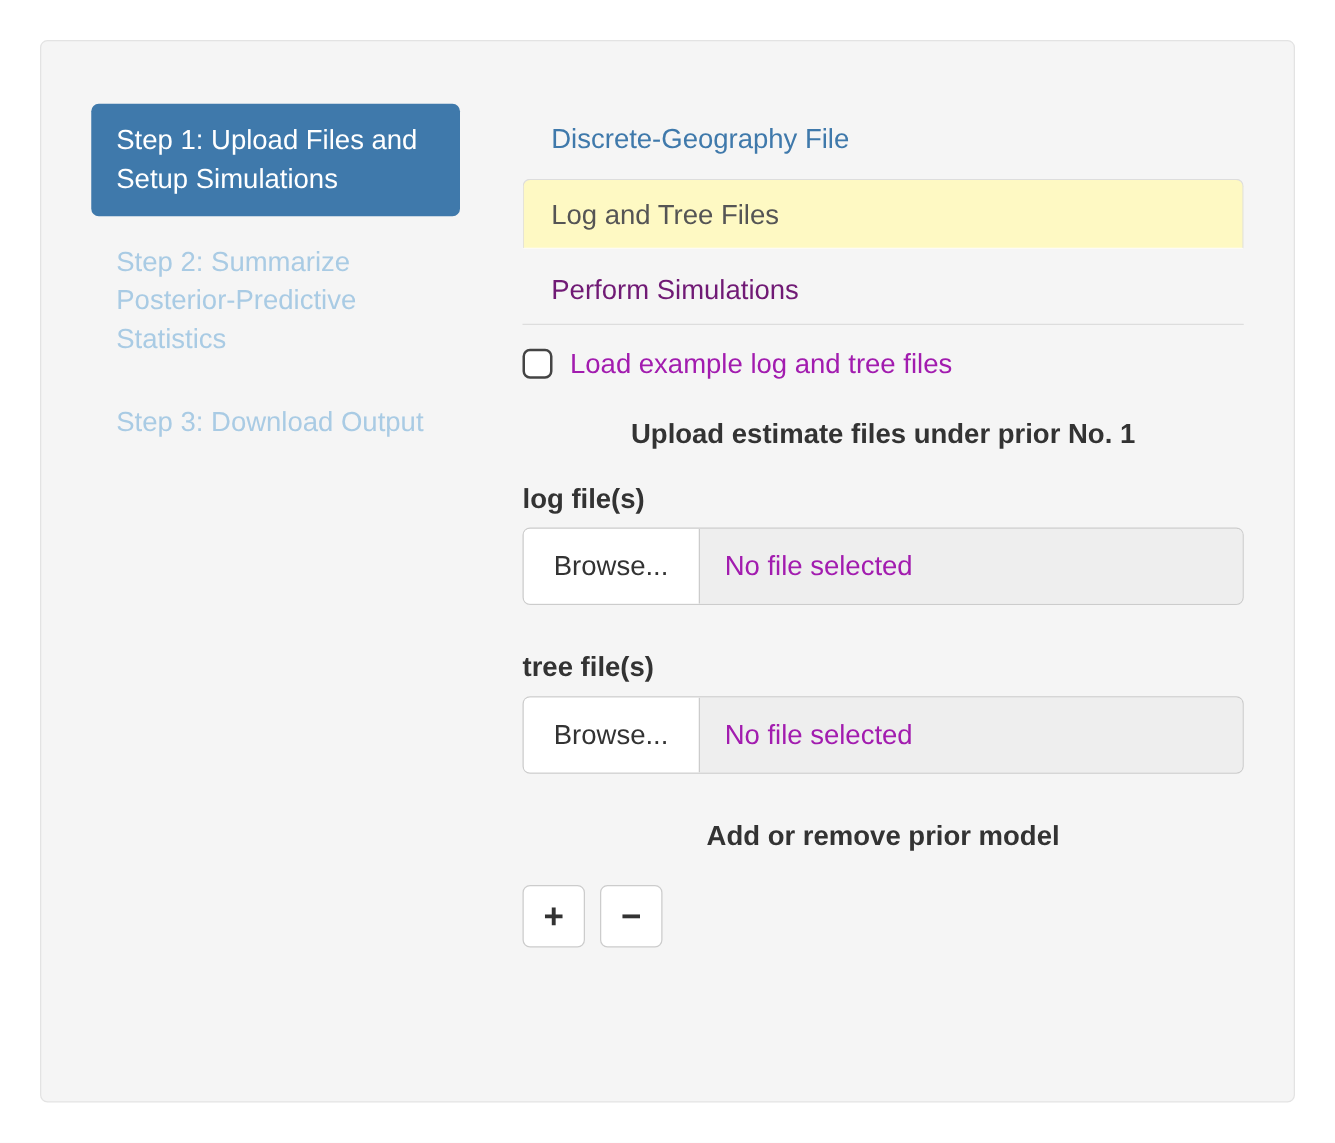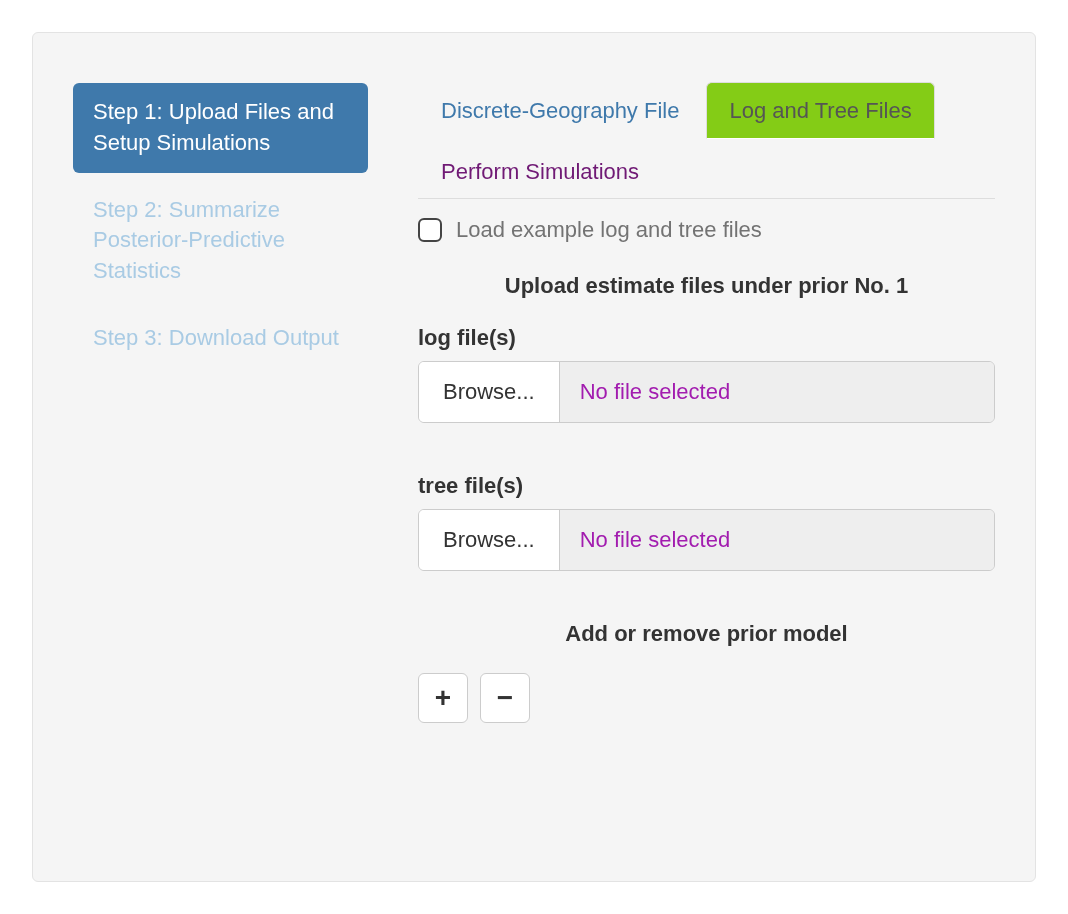--- a/index.html
+++ b/index.html
@@ -55,35 +55,36 @@
   .main {
     flex: 1;
     padding-top: 18px;
   }
   .tabs {
     border-bottom: 1px solid #ddd;
     display: flex;
     flex-wrap: wrap;
     gap: 4px;
     margin-bottom: 18px;
+    flex-direction: column;
   }
   .tab {
     padding: 14px 22px 12px 22px;
     font-size: 22px;
     color: #3f79ab;
     border: 1px solid transparent;
     border-top-left-radius: 6px;
     border-top-right-radius: 6px;
     cursor: pointer;
     position: relative;
     top: 1px;
     line-height: 1.3;
   }
   .tab.active {
-    background: #84cc16;
+    background: #fef9c3;
     color: #555;
     border-color: #ddd #ddd #fff #ddd;
   }
   .tab.disabled {
     color: #701a75;
     cursor: not-allowed;
   }
   .checkbox-row {
     display: flex;
     align-items: center;
@@ -94,42 +95,42 @@
     width: 24px;
     height: 24px;
     border: 2px solid #444;
     border-radius: 6px;
     background: #fff;
     cursor: pointer;
     flex: 0 0 auto;
   }
   .checkbox-label {
     font-size: 22px;
-    color: #737373;
+    color: #a21caf;
   }
   .section-title {
     font-size: 22px;
     font-weight: 700;
     color: #333;
     text-align: center;
     margin: 0 0 26px 0;
   }
   .field-label {
     font-size: 22px;
     font-weight: 700;
     color: #333;
     margin: 0 0 10px 0;
   }
   .file-input {
     display: flex;
     border: 1px solid #ccc;
     border-radius: 6px;
     overflow: hidden;
     height: 62px;
-    margin-bottom: 50px;
+    margin-bottom: 37px;
   }
   .file-browse {
     background: #fff;
     border: none;
     border-right: 1px solid #ccc;
     padding: 0 24px;
     font-size: 22px;
     color: #333;
     cursor: pointer;
     display: flex;

